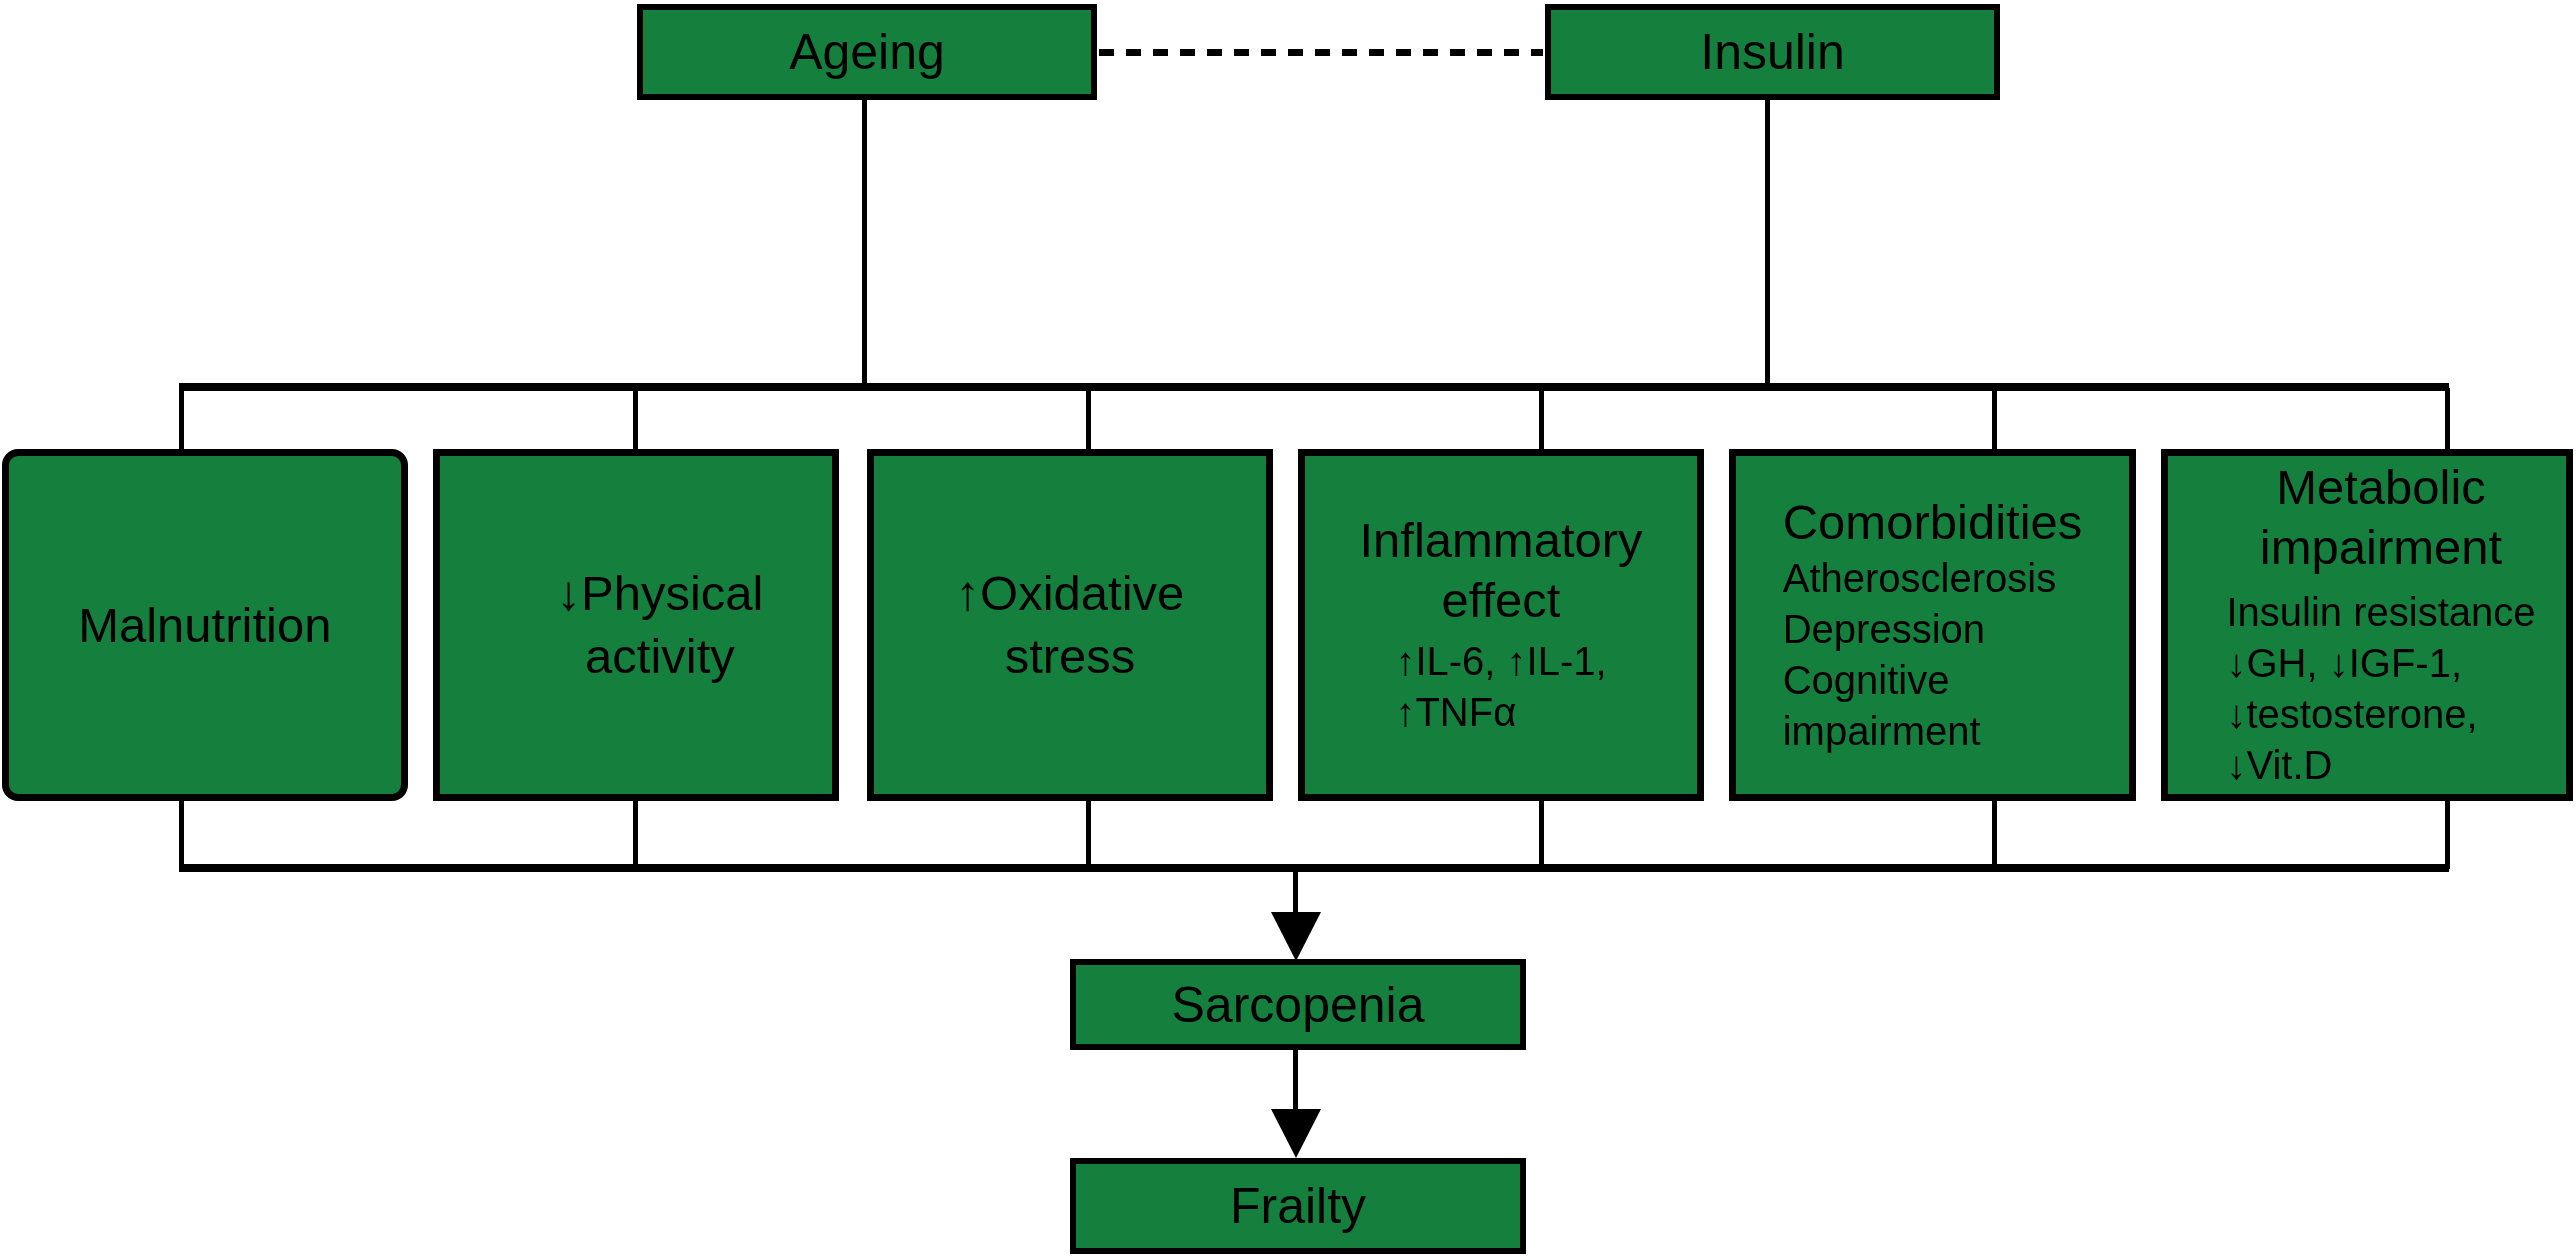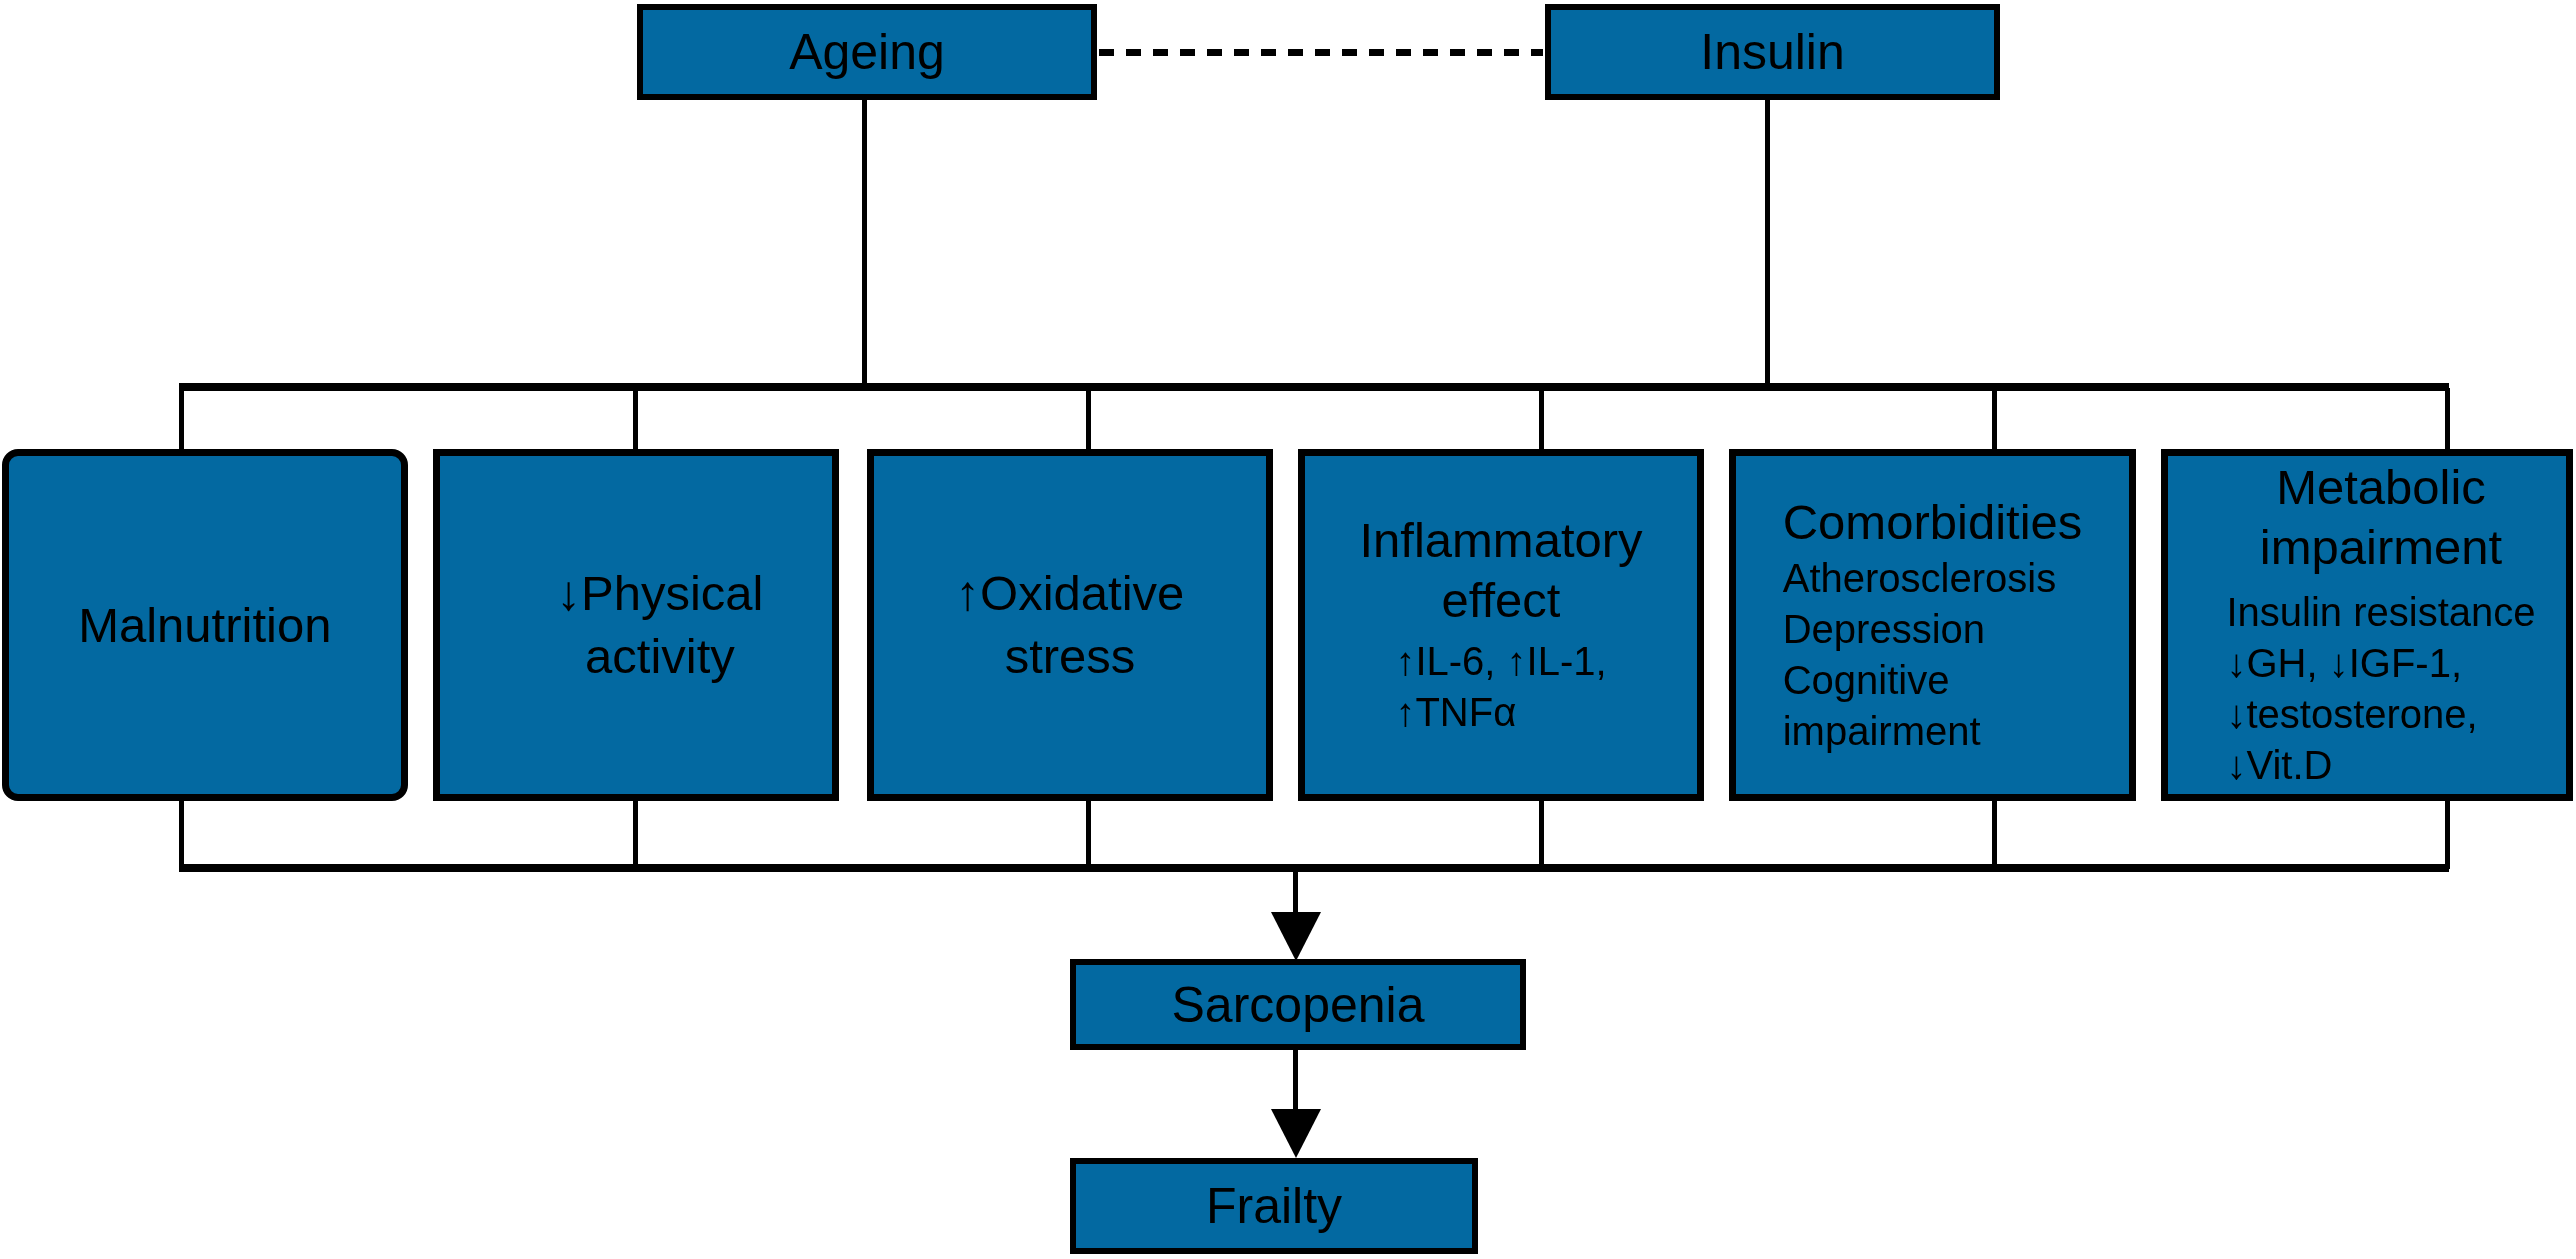--- a/index.html
+++ b/index.html
@@ -7,21 +7,21 @@
     position: relative;
     width: 2576px;
     height: 1260px;
     background: #ffffff;
     font-family: "Liberation Sans", "DejaVu Sans", sans-serif;
     color: #000000;
     overflow: hidden;
   }
   .box {
     position: absolute;
-    background: #0369a1;
+    background: #15803d;
     border: 6.3px solid #000000;
     box-sizing: border-box;
     display: flex;
     flex-direction: column;
     justify-content: center;
     align-items: center;
     text-align: center;
   }
   .factor { border-width: 7.3px; }
   .node-label {
@@ -146,18 +146,18 @@
   <div class="line" style="left:1293px; top:870px; width:5.4px; height:44px;"></div>
   <div class="arrowhead" style="left:1271px; top:912px;"></div>
 
   <div class="box" style="left:1070px; top:959px; width:456px; height:91px;">
     <div class="node-label">Sarcopenia</div>
   </div>
 
   <div class="line" style="left:1293px; top:1050px; width:5.4px; height:62px;"></div>
   <div class="arrowhead" style="left:1271px; top:1109px;"></div>
 
-  <div class="box" style="left:1070px; top:1158px; width:408px; height:96px;">
+  <div class="box" style="left:1070px; top:1158px; width:456px; height:96px;">
     <div class="node-label">Frailty</div>
   </div>
 
 </div>
 
 
 </body></html>

